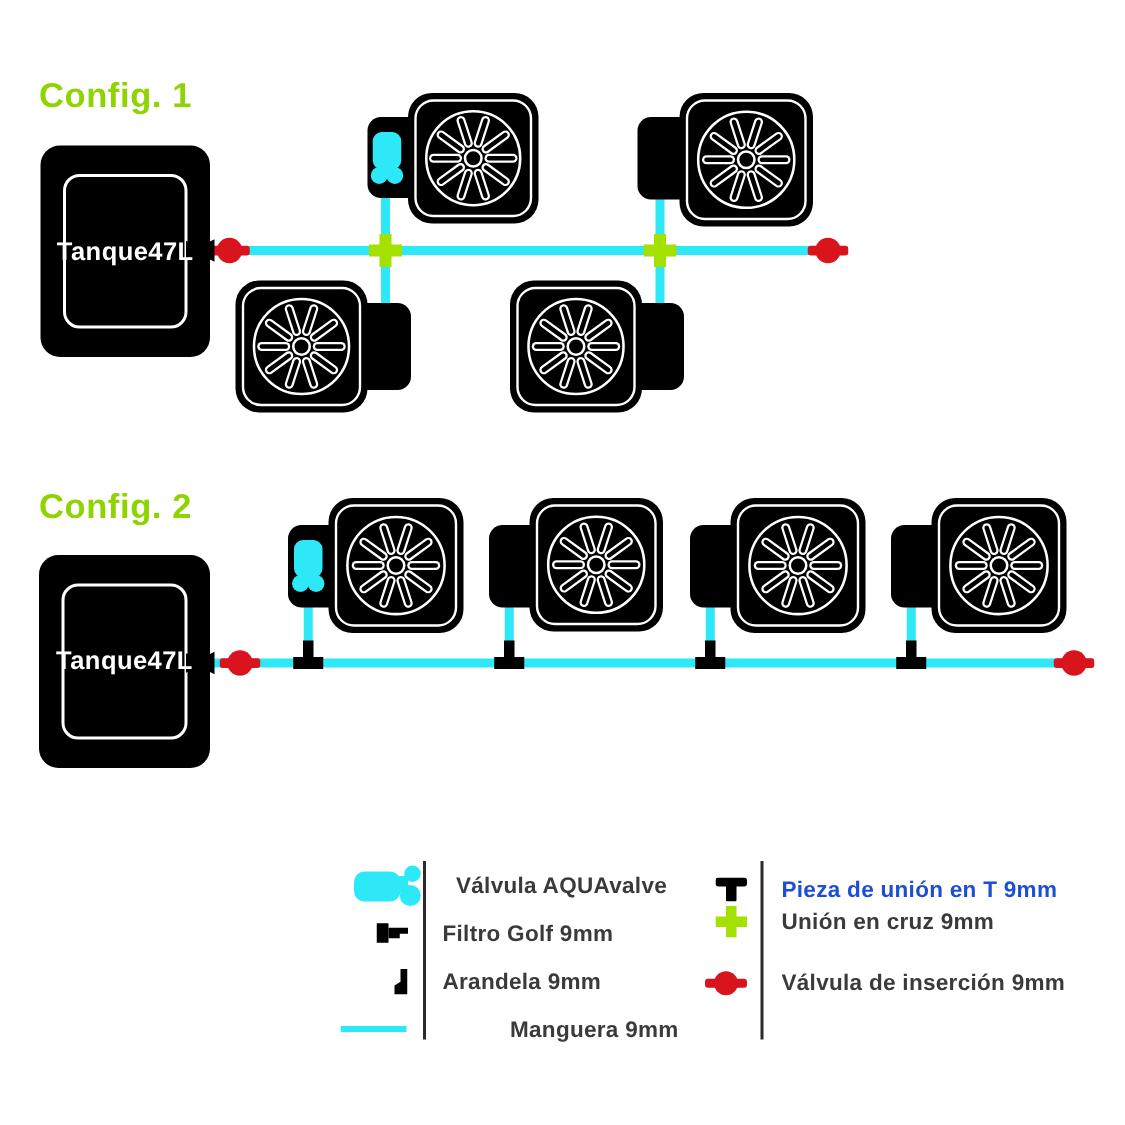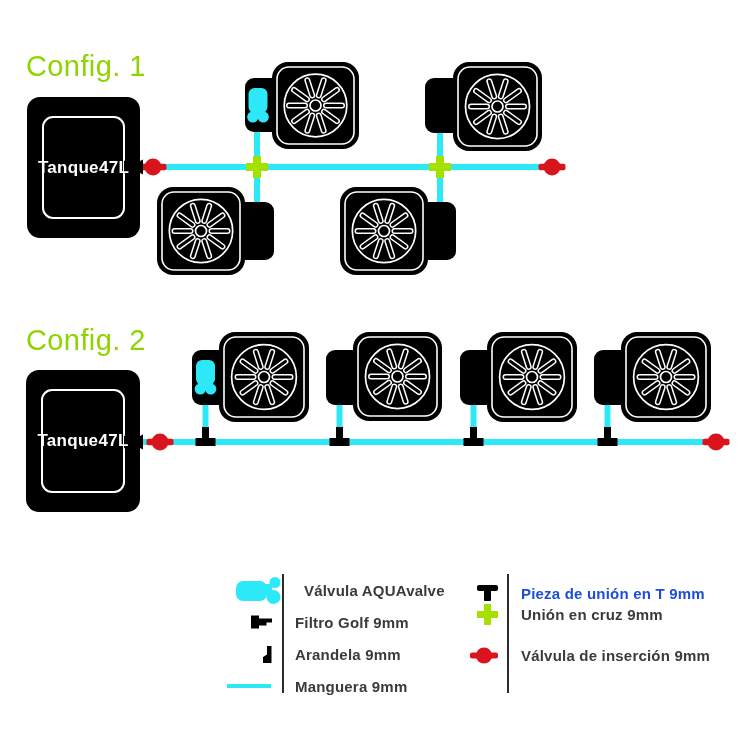--- a/index.html
+++ b/index.html
@@ -1,19 +1,19 @@
 <!DOCTYPE html>
 <html><head>
 <meta charset="utf-8">
 <style>
   html,body{margin:0;padding:0;background:#fff;}
   .stage{position:relative;width:750px;height:750px;background:#fff;overflow:hidden;
          font-family:"Liberation Sans",sans-serif;}
   .diagram-svg{position:absolute;left:0;top:0;}
-  .title{position:absolute;font-weight:normal;font-size:29px;letter-spacing:.4px;}
+  .title{position:absolute;font-weight:bold;font-size:23px;letter-spacing:.4px;}
   .tank-label{position:absolute;display:flex;flex-direction:row;align-items:center;
               justify-content:center;font-weight:bold;font-size:17px;line-height:20px;
               letter-spacing:.3px;text-align:center;}
   .lrow{position:absolute;height:30px;display:flex;align-items:center;}
   .licon{display:flex;justify-content:flex-end;align-items:center;width:52px;}
   .lrow.right .licon{width:46px;}
   .llabel{font-weight:bold;font-size:15px;white-space:nowrap;letter-spacing:.2px;margin-left:22px;}
   .lrow.right .llabel{margin-left:23px;}
   .vdiv{position:absolute;width:2px;}
 </style>
@@ -312,21 +312,21 @@
       <span class="llabel" style="color: rgb(58, 58, 58);">Filtro Golf 9mm</span>
     </div>
     <div class="lrow" style="left:221px;top:639px;">
       <span class="licon" style="color: rgb(0, 0, 0);">
         <svg width="11" height="17" viewBox="0 0 11 17">
           <polygon points="9.5,0 9.5,17 1,17 1,11 5,8.5 5,0" fill="currentColor"></polygon>
         </svg>
       </span>
       <span class="llabel" style="color: rgb(58, 58, 58);">Arandela 9mm</span>
     </div>
-    <div class="lrow" style="left:221px;top:671px;">
+    <div class="lrow" style="left:221px;top:671px;gap:45px;">
       <span class="licon" style="color: rgb(45, 233, 248);">
         <svg width="46" height="6" viewBox="0 0 46 6">
           <rect x="0" y="1" width="44" height="4" fill="currentColor"></rect>
         </svg>
       </span>
       <span class="llabel" style="color: rgb(58, 58, 58);">Manguera 9mm</span>
     </div>
 
     <div class="lrow right" style="left:452px;top:578px;">
       <span class="licon" style="color: rgb(0, 0, 0);">

